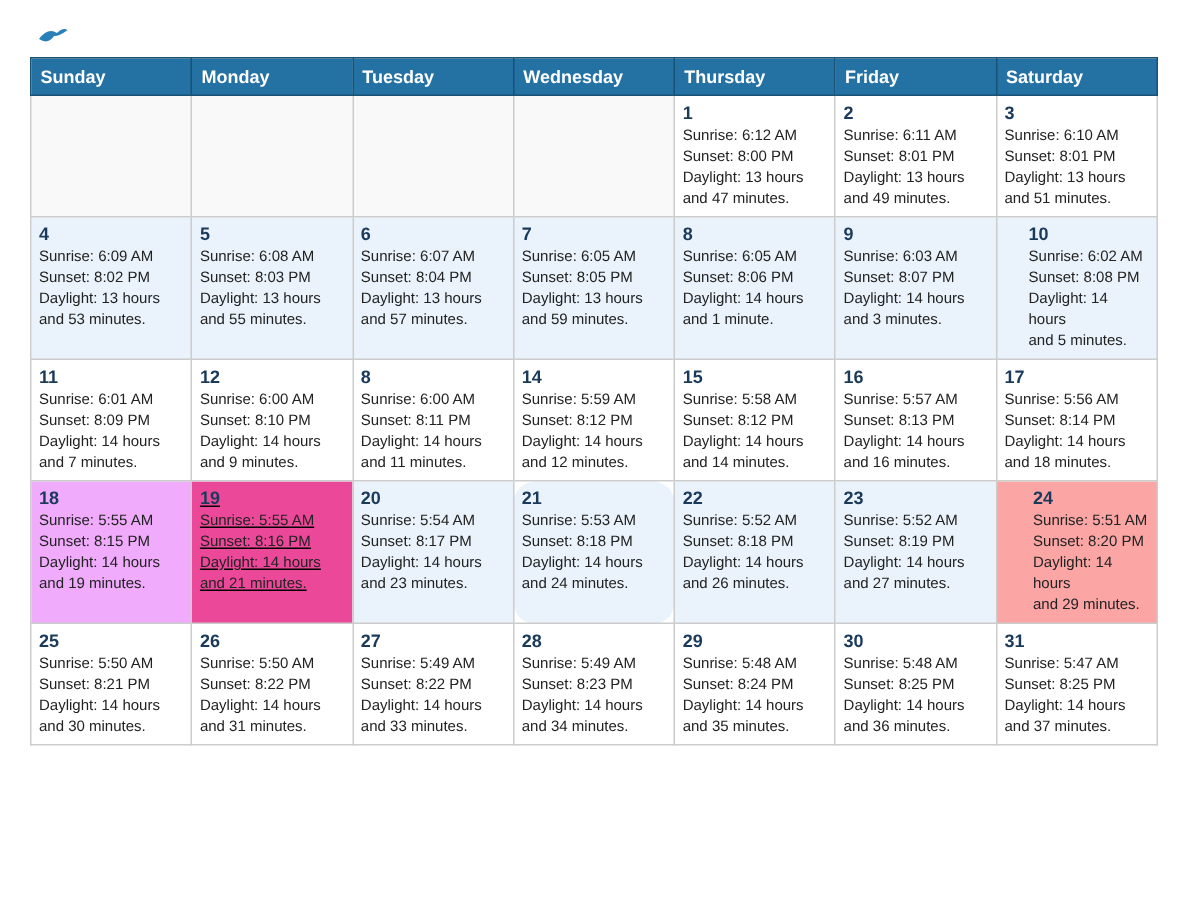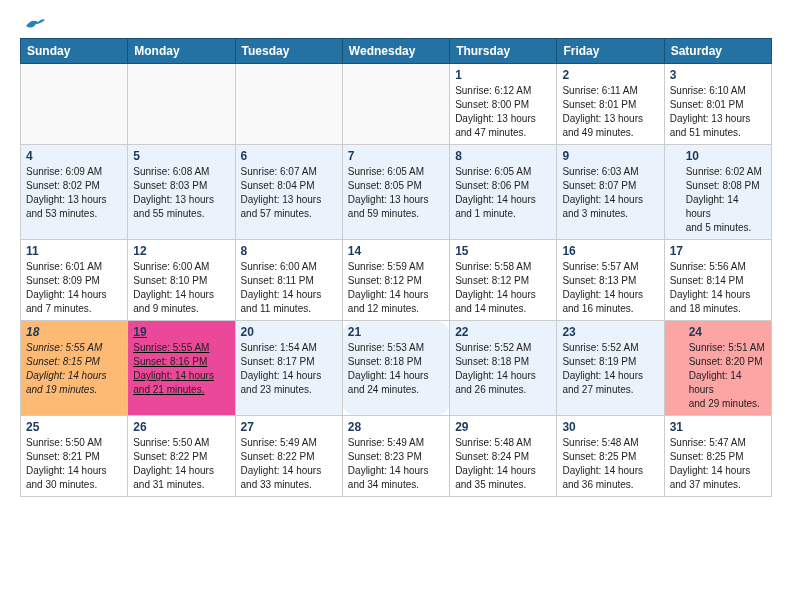--- a/index.html
+++ b/index.html
@@ -230,37 +230,37 @@
         </td>
         <td>
           <div class="day-number">17</div>
           <div class="day-info" style="white-space: pre-line;">Sunrise: 5:56 AM
 Sunset: 8:14 PM
 Daylight: 14 hours
 and 18 minutes.</div>
         </td>
       </tr>
       <tr>
-        <td style="background: #fdba74; font-style: italic;">
+        <td style="background: #f0abfc;">
           <div class="day-number">18</div>
           <div class="day-info" style="white-space: pre-line;">Sunrise: 5:55 AM
 Sunset: 8:15 PM
 Daylight: 14 hours
 and 19 minutes.</div>
         </td>
         <td style="background: #ec4899; text-decoration: underline;">
           <div class="day-number">19</div>
           <div class="day-info" style="white-space: pre-line;">Sunrise: 5:55 AM
 Sunset: 8:16 PM
 Daylight: 14 hours
 and 21 minutes.</div>
         </td>
         <td style="background: rgb(234, 243, 251);">
           <div class="day-number">20</div>
-          <div class="day-info" style="white-space: pre-line;">Sunrise: 1:54 AM
+          <div class="day-info" style="white-space: pre-line;">Sunrise: 5:54 AM
 Sunset: 8:17 PM
 Daylight: 14 hours
 and 23 minutes.</div>
         </td>
         <td style="background: rgb(234, 243, 251); border-radius: 15px;">
           <div class="day-number">21</div>
           <div class="day-info" style="white-space: pre-line;">Sunrise: 5:53 AM
 Sunset: 8:18 PM
 Daylight: 14 hours
 and 24 minutes.</div>

